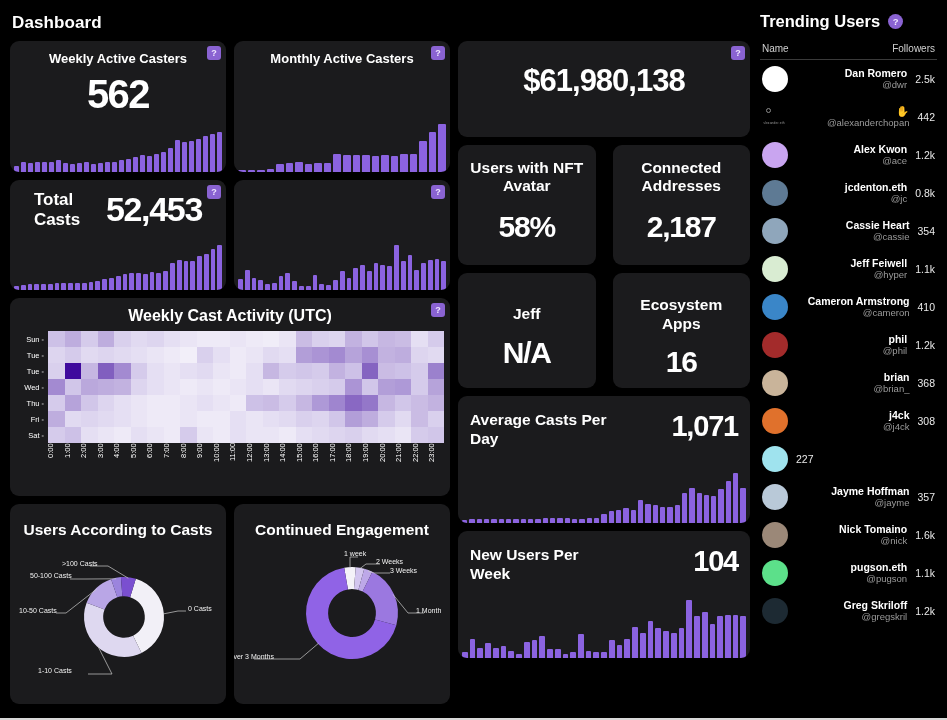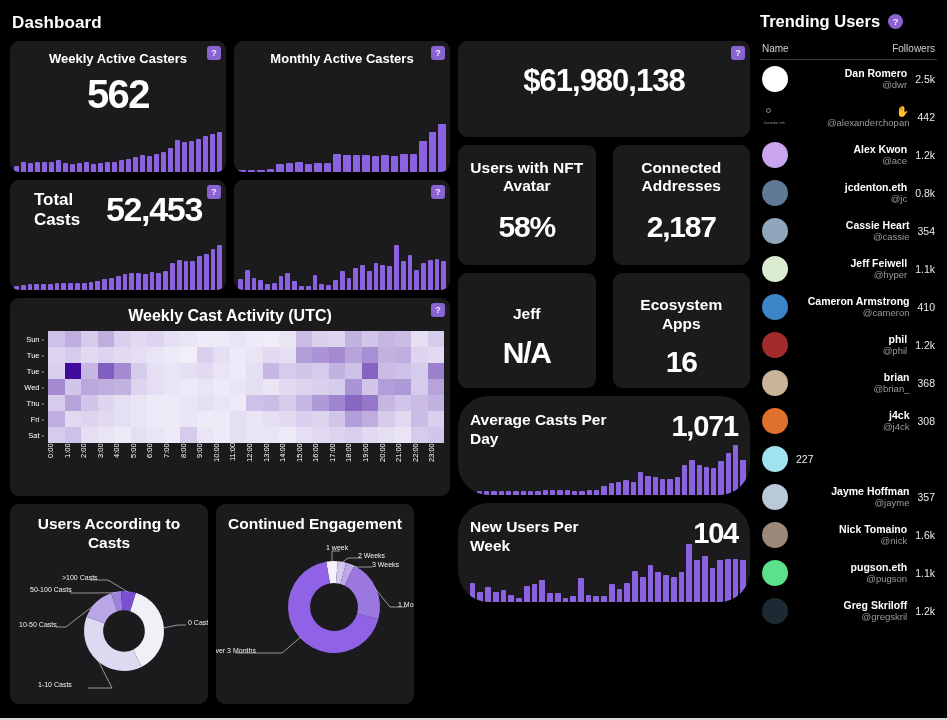--- a/index.html
+++ b/index.html
@@ -68,21 +68,21 @@
 
   
   .mid2 { display:flex; gap: 17px; }
   .mid-card { width: 142px; height: 120px; padding: 14px 8px 0; display:flex; flex-direction:column; align-items:center; justify-content:flex-start;}
   .mid-card .card-title { font-size: 15.5px; line-height: 1.18; }
   .mid-card .card-value { font-size: 30px; margin-top: 14px; letter-spacing: -1.2px;}
   .mid-card.tall { height: 115px; justify-content: center; }
   .mid-card.tall .card-value { margin-top: 12px; }
 
   
-  .mid-stat { height: 99px; padding: 14px 12px 0; border-radius: 31px; }
+  .mid-stat { height: 127px; padding: 14px 12px 0; }
   .mid-stat .top { display:flex; align-items:flex-start; justify-content: space-between; }
   .mid-stat .lbl { color:#fff; font-size: 15.5px; font-weight:bold; line-height:1.25; text-align:left; max-width: 140px;}
   .mid-stat .val { color:#fff; font-size: 29px; font-weight: bold; letter-spacing:-1.2px; }
 
   
   .heat-card { height: 198px; padding: 9px 6px 4px 6px; }
   .heat-card .card-title { font-size: 16px; margin-bottom: 6px; }
   .heat-wrap { display: flex; padding-left: 2px;}
   .heat-ylabels { width: 30px; display:flex; flex-direction:column; }
   .heat-ylabels div {
@@ -93,21 +93,21 @@
   .heat-row { flex:1; display:flex; }
   .heat-row span { flex:1; display:block; }
   .heat-xlabels { display:flex; padding-left: 30px; height: 40px; }
   .heat-xlabels span {
     flex:1; color:#ffffff; font-size: 7.5px;
     writing-mode: vertical-rl; transform: rotate(180deg);
     text-align: right; white-space: nowrap; padding-top: 2px;
   }
 
   
-  .donut-card { width: 198px; height: 200px; padding: 10px 6px 0; }
+  .donut-card { width: 216px; height: 200px; padding: 16px 6px 0; }
   .donut-card .card-title { font-size: 15.5px; line-height:1.25; }
   .donut-stage { position: relative; width: 100%; height: 150px; }
   .donut-stage svg { position:absolute; left:0; top:0; }
   .dlabel { position:absolute; color:#f2f2f2; font-size: 7px; white-space: nowrap; }
 
   
   .side-head { display:flex; align-items:center; gap: 8px; margin-bottom: 12px; }
   .side-title { color:#fff; font-size: 16.5px; font-weight:bold; }
   .side-q {
     width: 15px; height: 15px; border-radius: 50%;

